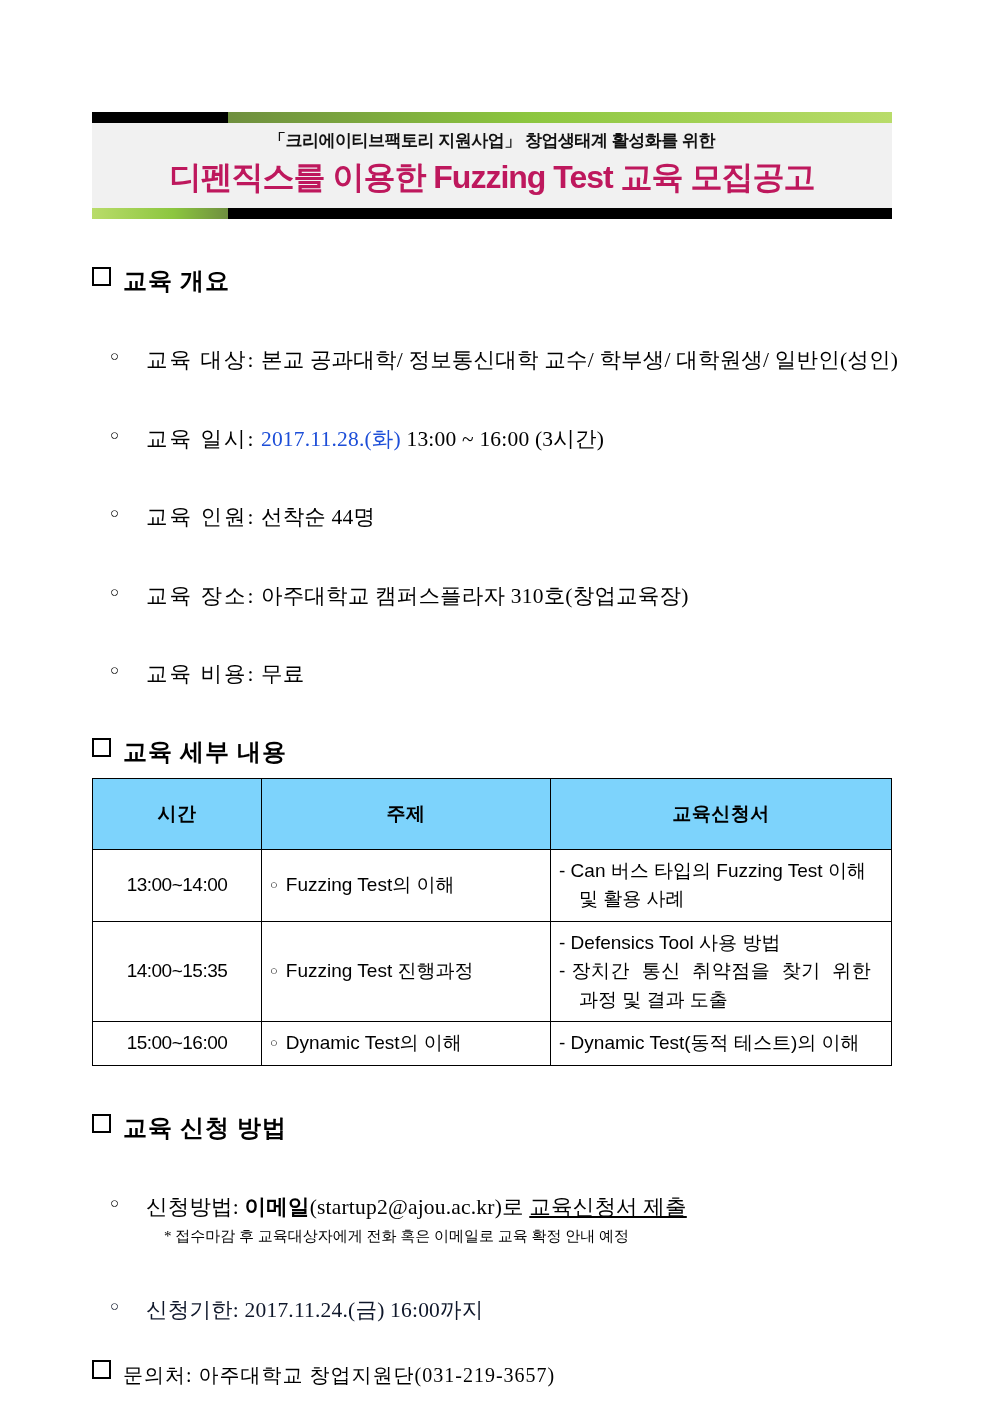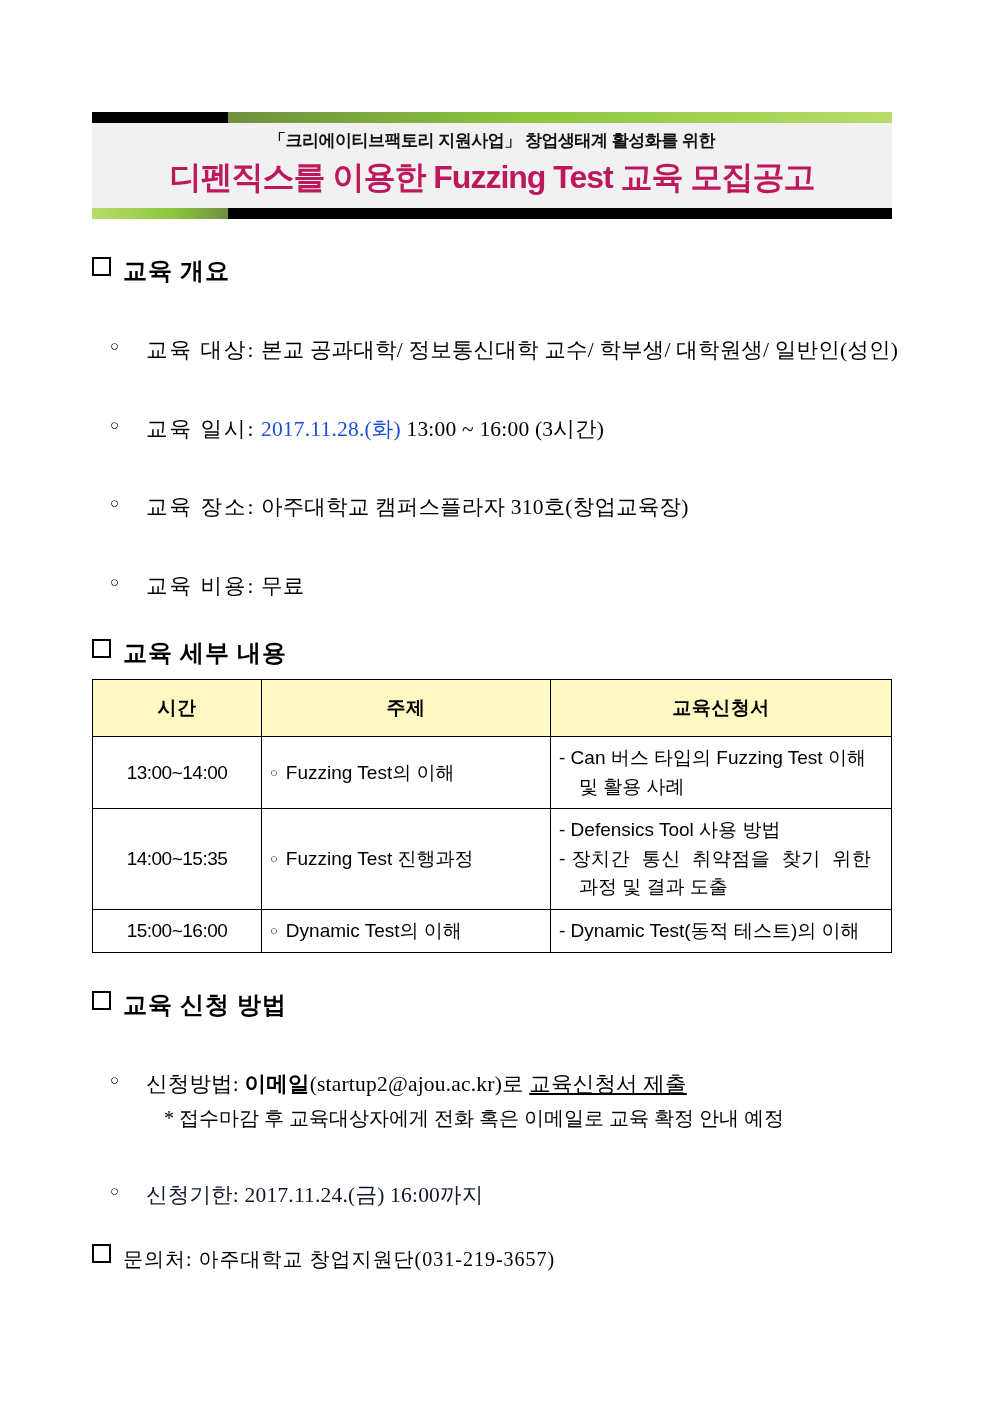--- a/index.html
+++ b/index.html
@@ -70,21 +70,21 @@
     font-size: 32px;
     letter-spacing: -1px;
     color: #be185d;
     white-space: nowrap;
   }
 
   
   .section-head {
     font-size: 24px;
     font-weight: bold;
-    margin-top: 36px;
+    margin-top: 46px;
     margin-bottom: 8px;
     letter-spacing: 1px;
   }
   .section-head .box {
     display: inline-block;
     width: 15px;
     height: 15px;
     border: 2px solid #000;
     margin-right: 12px;
     vertical-align: 3px;
@@ -110,44 +110,44 @@
     left: 0;
     top: 1px;
     font-size: 15px;
   }
   .lbl { letter-spacing: 2px; }
   .red { color: #1d4ed8; }
   .blue { color: #0f172a; }
   .bold { font-weight: bold; }
   .uline { text-decoration: underline; }
   .note {
-    font-size: 20px;
+    font-size: 15px;
     margin-top: 4px;
     padding-left: 18px;
     letter-spacing: 0px;
   }
 
   
   table.sched {
     border-collapse: collapse;
     width: 800px;
     margin-top: 10px;
     font-family: "Liberation Sans", sans-serif;
   }
   table.sched th, table.sched td {
     border: 1px solid #000;
     font-size: 19px;
     padding: 7px 8px;
     vertical-align: middle;
   }
   table.sched thead th {
-    background: #fef9c3;
+    background: #7dd3fc;
     text-align: center;
     font-weight: bold;
-    padding: 15px 8px;
+    padding: 22px 8px;
     letter-spacing: 0.5px;
   }
   td.col-time {
     width: 152px;
     text-align: center;
     letter-spacing: -0.5px;
   }
   td.col-topic {
     width: 272px;
     padding-left: 14px;
@@ -212,20 +212,24 @@
     <li>
       <span class="lbl">교육 대상:</span>
       <span>본교 공과대학/ 정보통신대학 교수/ 학부생/ 대학원생/ 일반인(성인)</span>
     </li>
     <li>
       <span class="lbl">교육 일시:</span>
       <span class="red">2017.11.28.(화)</span>
       <span>13:00 ~ 16:00 (3시간)</span>
     </li>
     <li>
+      <span class="lbl">교육 인원:</span>
+      <span>선착순 44명</span>
+    </li>
+    <li>
       <span class="lbl">교육 장소:</span>
       <span>아주대학교 캠퍼스플라자 310호(창업교육장)</span>
     </li>
     <li>
       <span class="lbl">교육 비용:</span>
       <span>무료</span>
     </li>
   </ul>
 
   <div class="section-head">

